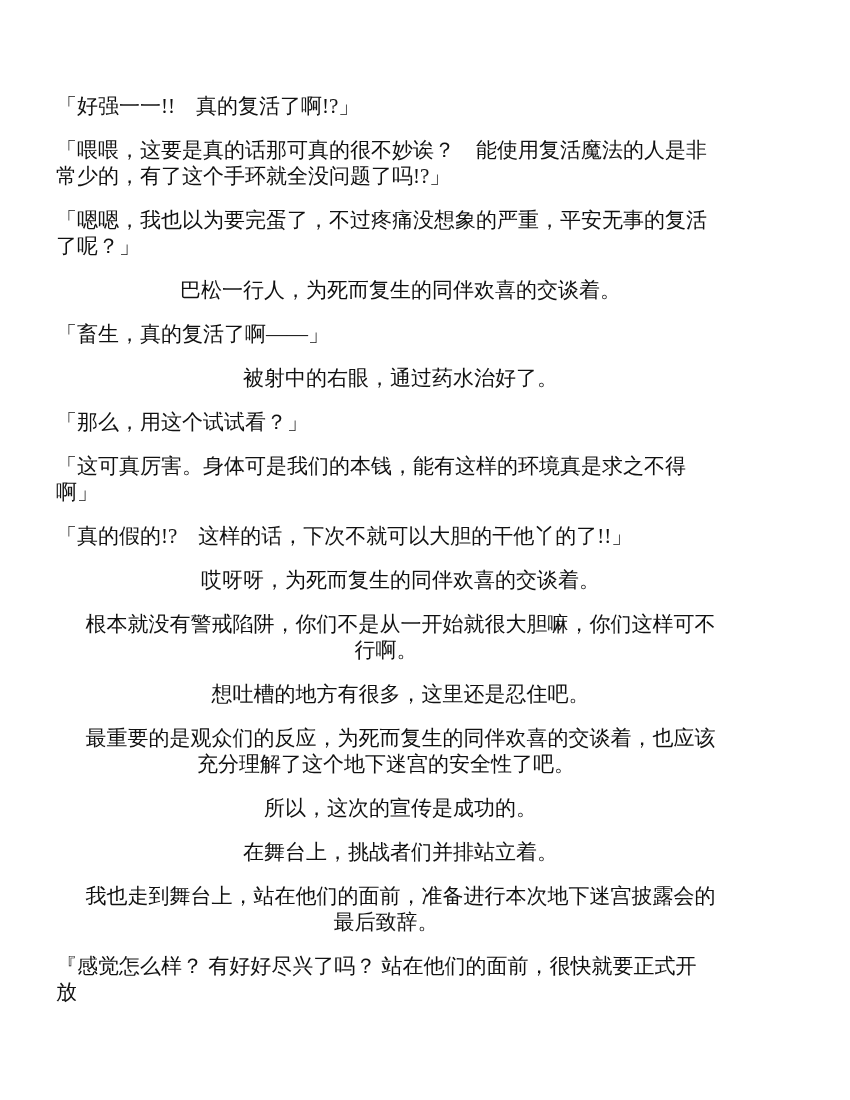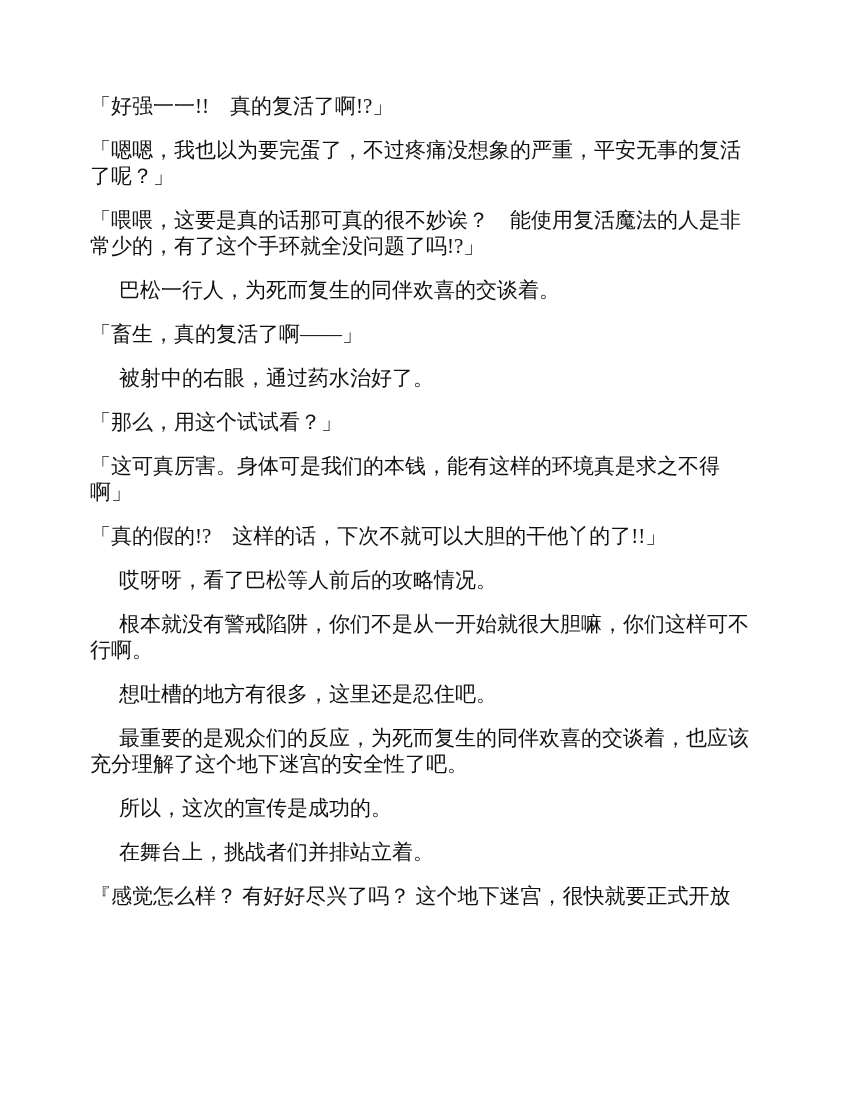--- a/index.html
+++ b/index.html
@@ -7,53 +7,55 @@
     padding: 0;
     background: #ffffff;
   }
   body {
     width: 850px;
     height: 1100px;
     overflow: hidden;
   }
   .page {
     box-sizing: content-box;
-    padding: 93px 0 0 90px;
+    padding: 93px 0 0 56px;
     width: 660px;
   }
   .para {
     margin: 0 0 18px 0;
     font-family: "Liberation Serif", "DejaVu Serif", serif;
     font-size: 21px;
     line-height: 26px;
     color: #111111;
     text-align: left;
     word-break: normal;
     overflow-wrap: break-word;
   }
   .dialogue {
     text-indent: 0;
   }
   .narration {
     text-indent: 29px;
+    text-align: center;
   }
 </style>
 </head>
 <body>
 
 <main class="page">
   <p class="para dialogue">「好强一一!!　真的复活了啊!?」</p>
+  <p class="para dialogue">「喂喂，这要是真的话那可真的很不妙诶？　能使用复活魔法的人是非常少的，有了这个手环就全没问题了吗!?」</p>
   <p class="para dialogue">「嗯嗯，我也以为要完蛋了，不过疼痛没想象的严重，平安无事的复活了呢？」</p>
-  <p class="para dialogue">「喂喂，这要是真的话那可真的很不妙诶？　能使用复活魔法的人是非常少的，有了这个手环就全没问题了吗!?」</p>
   <p class="para narration">巴松一行人，为死而复生的同伴欢喜的交谈着。</p>
   <p class="para dialogue">「畜生，真的复活了啊——」</p>
   <p class="para narration">被射中的右眼，通过药水治好了。</p>
   <p class="para dialogue">「那么，用这个试试看？」</p>
   <p class="para dialogue">「这可真厉害。身体可是我们的本钱，能有这样的环境真是求之不得啊」</p>
   <p class="para dialogue">「真的假的!?　这样的话，下次不就可以大胆的干他丫的了!!」</p>
-  <p class="para narration">哎呀呀，看了巴松等人前后的攻略情况。</p>
+  <p class="para narration">哎呀呀，为死而复生的同伴欢喜的交谈着。</p>
   <p class="para narration">根本就没有警戒陷阱，你们不是从一开始就很大胆嘛，你们这样可不行啊。</p>
   <p class="para narration">想吐槽的地方有很多，这里还是忍住吧。</p>
   <p class="para narration">最重要的是观众们的反应，为死而复生的同伴欢喜的交谈着，也应该充分理解了这个地下迷宫的安全性了吧。</p>
   <p class="para narration">所以，这次的宣传是成功的。</p>
   <p class="para narration">在舞台上，挑战者们并排站立着。</p>
-  <p class="para dialogue">『感觉怎么样？ 有好好尽兴了吗？ 这个地下迷宫，很快就要正式开放</p>
+  <p class="para narration">我也走到舞台上，站在他们的面前，准备进行本次地下迷宫披露会的最后致辞。</p>
+  <p class="para dialogue">『感觉怎么样？ 有好好尽兴了吗？ 站在他们的面前，很快就要正式开放</p>
 </main>
 
 </body></html>

